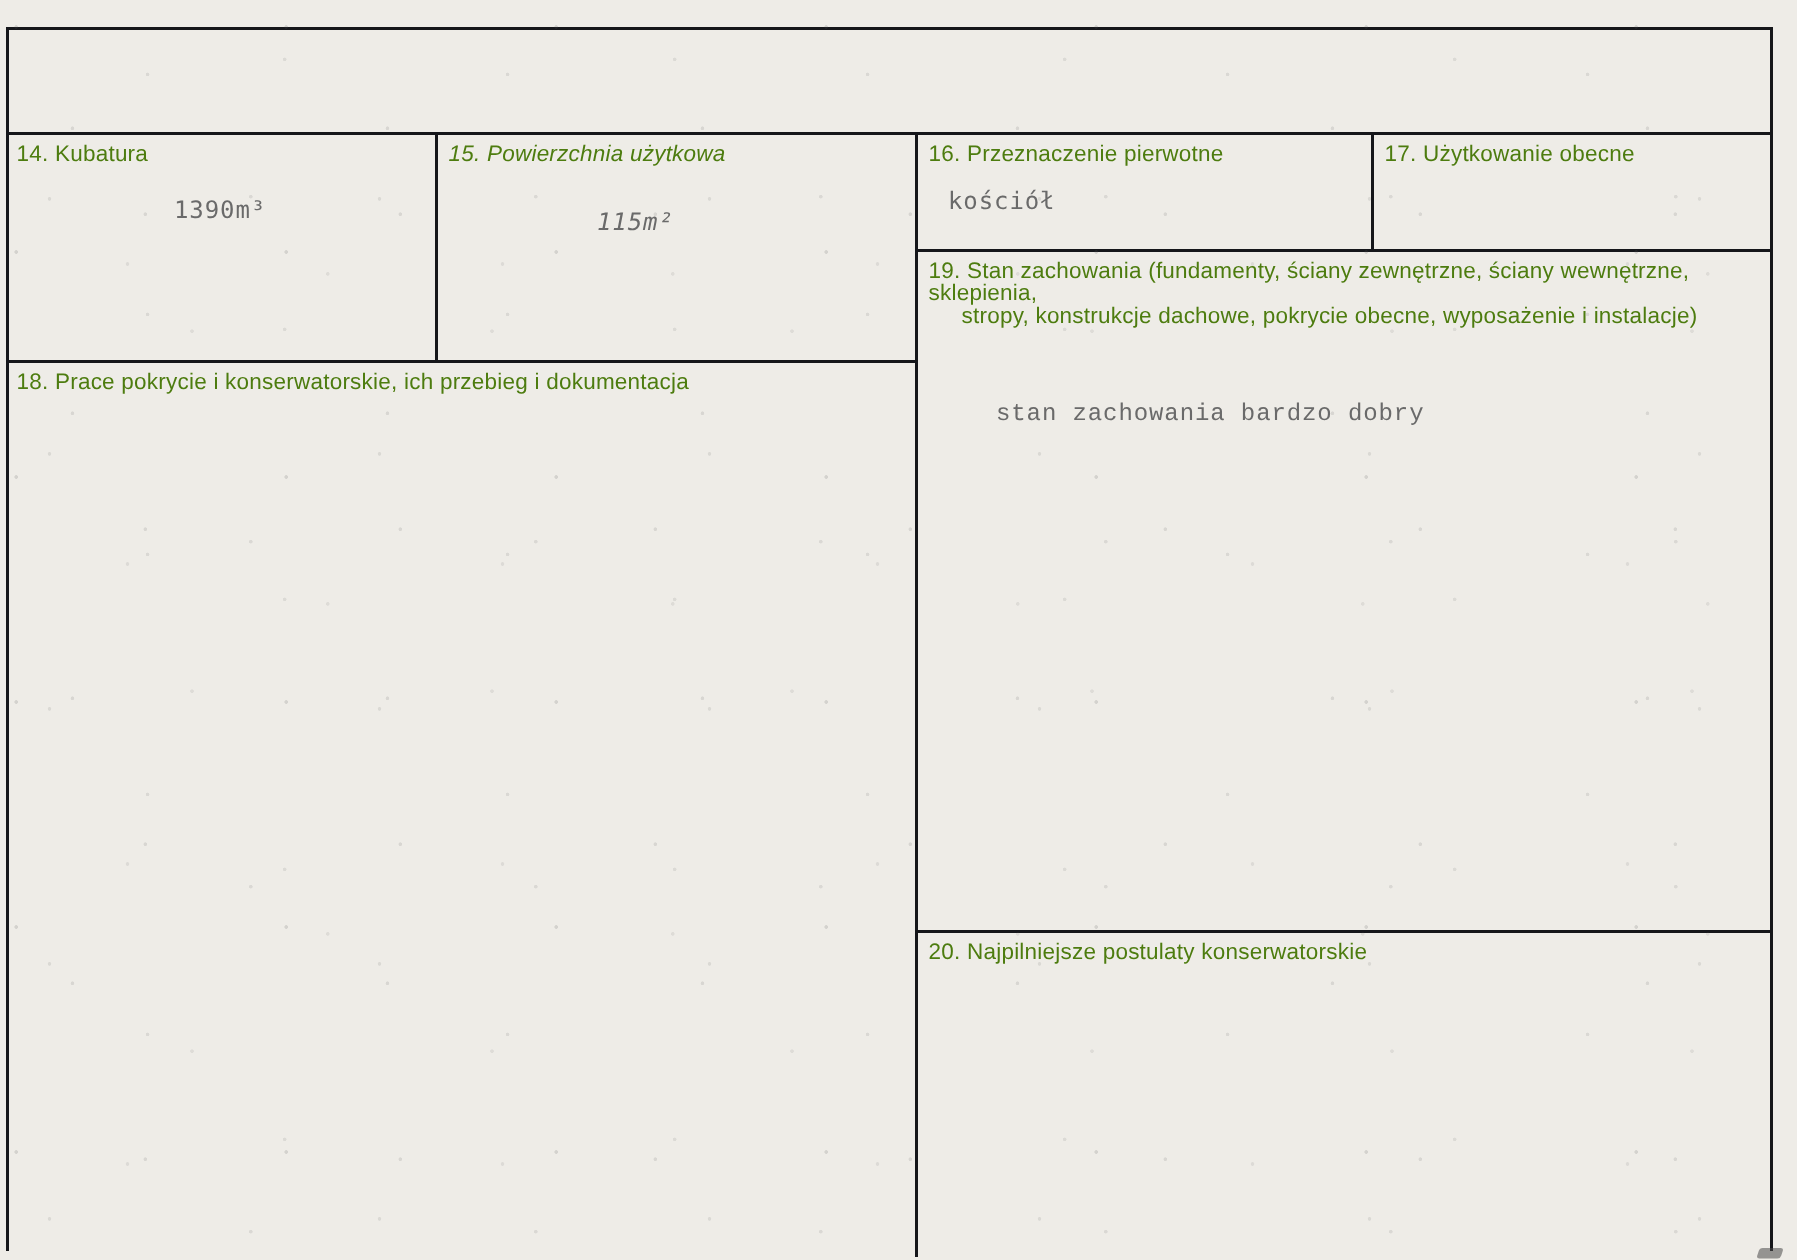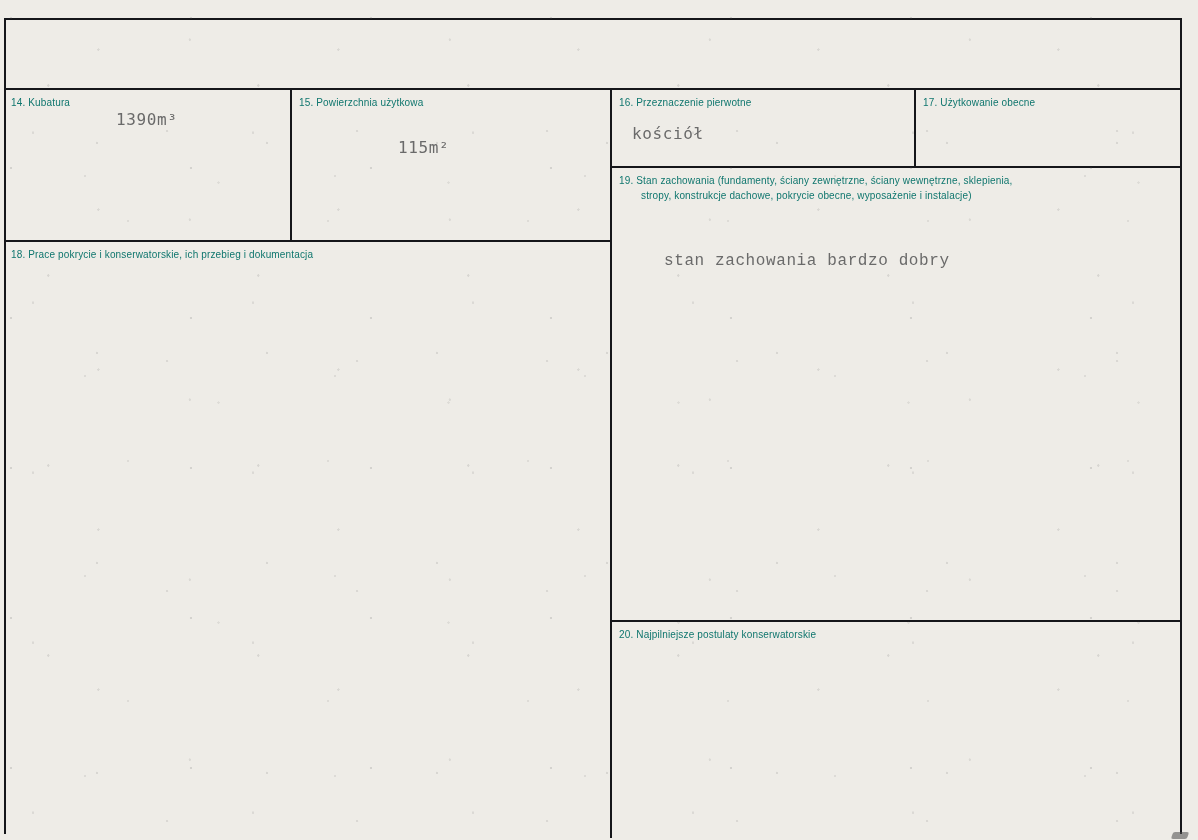--- a/index.html
+++ b/index.html
@@ -58,22 +58,22 @@
 
   .cell {
     position: absolute;
     box-sizing: border-box;
     overflow: hidden;
   }
   .rule-t { border-top: 2px solid #15161a; }
   .rule-r { border-right: 2px solid #15161a; }
 
   .lbl {
-    font-size: 10px;
-    color: #0f766e;
+    font-size: 15px;
+    color: #4d7c0f;
     letter-spacing: .15px;
     line-height: 15px;
     padding: 5px 0 0 7px;
   }
   .lbl.multi { padding-right: 10px; }
 
   
   .tw {
     font-family: "DejaVu Sans Mono", "Liberation Mono", monospace;
     color: #6a6a6a;
@@ -101,24 +101,24 @@
 
 <div id="page">
 
   <div id="card">
 
     <div class="cell rule-t rule-r" style="left:-2px; top:68px; width:288px; height:152px;">
       <div class="lbl">
         <span>14.</span>
         <span>Kubatura</span>
       </div>
-      <div class="tw" style="margin:0 0 0 112px;">1390m³</div>
+      <div class="tw" style="margin:20px 0 0 112px;">1390m³</div>
     </div>
 
-    <div class="cell rule-t rule-r" style="left:286px; top:68px; width:320px; height:152px;">
+    <div class="cell rule-t rule-r" style="left:286px; top:68px; width:320px; height:152px;font-style:italic;">
       <div class="lbl">
         <span>15.</span>
         <span>Powierzchnia użytkowa</span>
       </div>
       <div class="tw" style="margin:28px 0 0 106px;">115m²</div>
     </div>
 
     <div class="cell rule-t rule-r" style="left:606px; top:68px; width:304px; height:78px;">
       <div class="lbl">
         <span>16.</span>

